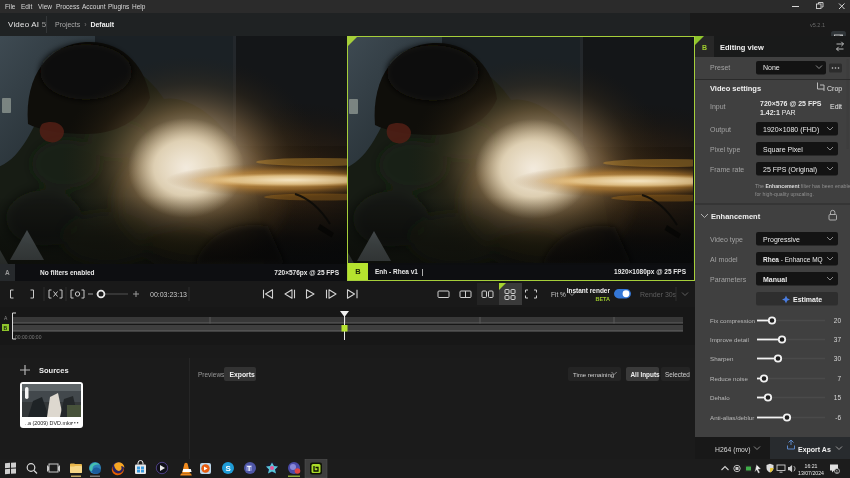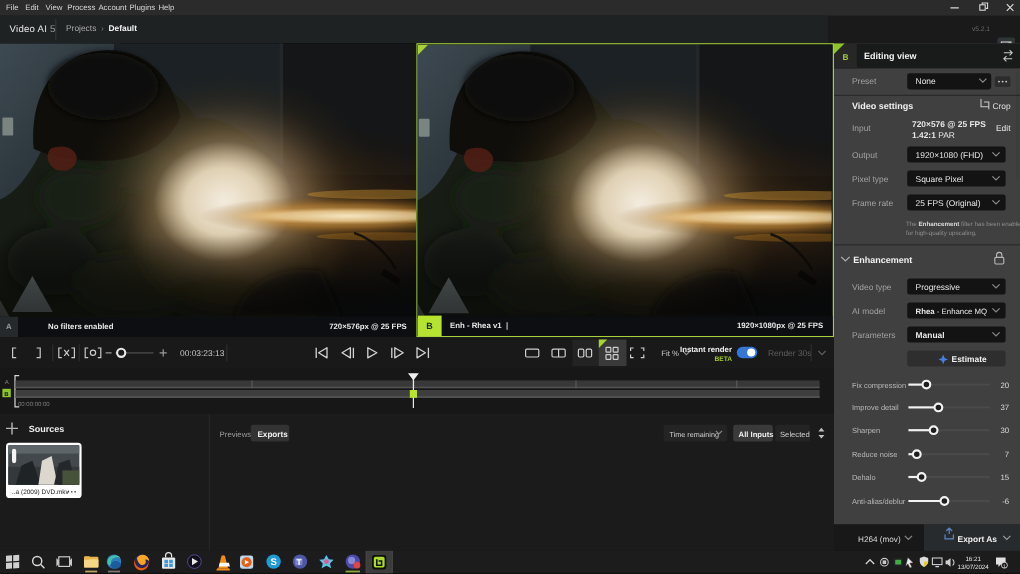--- a/index.html
+++ b/index.html
@@ -21,21 +21,21 @@
 .infobar { position:absolute; left:0; bottom:0; width:100%; height:17px; background:rgba(12,14,16,0.88); color:#e8e8e8; font-size:6.5px; }
 .badgeA { position:absolute; left:5px; top:5px; color:#9a9a9a; font-size:6.5px; font-weight:bold; }
 .badgeB { position:absolute; left:0; top:0; width:20px; height:17px; background:#b5e32f; color:#1a2405; font-weight:bold; font-size:7.5px; text-align:center; line-height:17px; }
 
 #sidebar { left:695px; top:36px; width:155px; height:424px; background:#404040; font-size:7px; color:#a8a8a8; }
 
 #controls { left:0; top:281px; width:695px; height:26px; background:#191919; }
 
 #timeline { left:0; top:307px; width:695px; height:38px; background:#171717; }
 
-#sources { left:0; top:345px; width:695px; height:115px; background:#1b1b1b; }
+#sources { left:0; top:358px; width:695px; height:115px; background:#1b1b1b;padding-left:15px; }
 
 #taskbar { left:0; top:459px; width:850px; height:19px; background:#1c1c1c; }
 </style>
 </head>
 <body>
 <div id="root">
 
   <svg width="0" height="0" style="position:absolute">
     <defs>
       <radialGradient id="glowHalo" cx="50%" cy="50%" r="50%">

